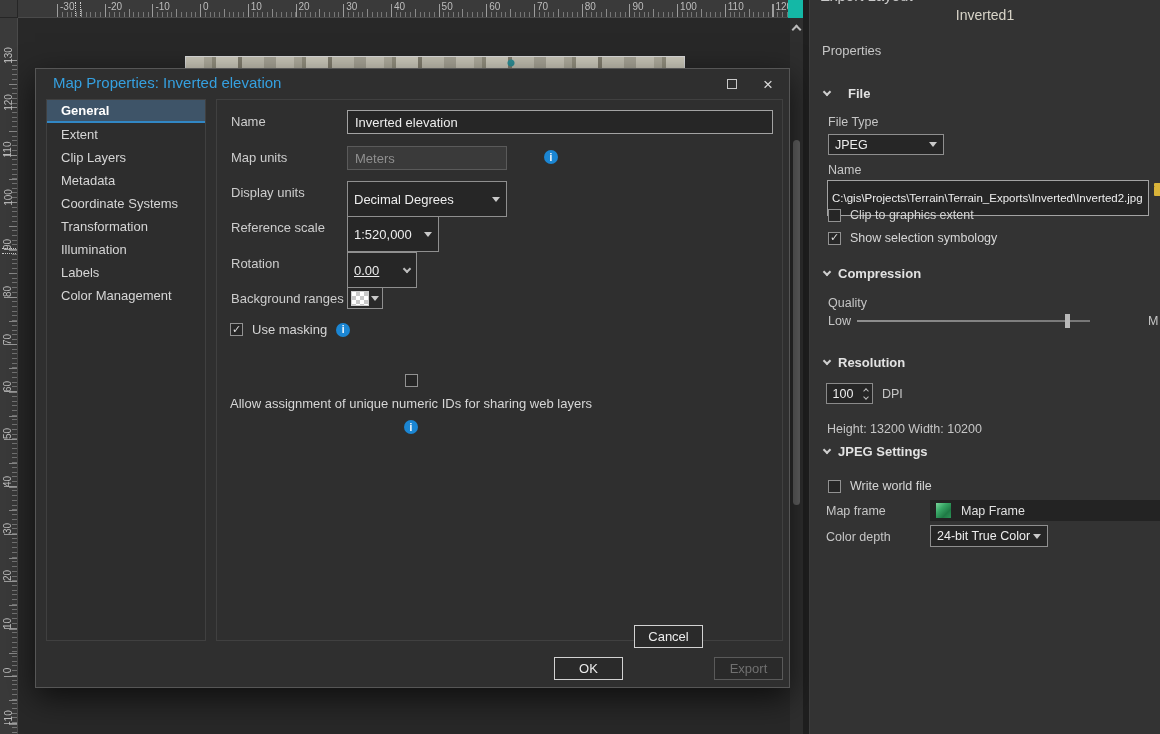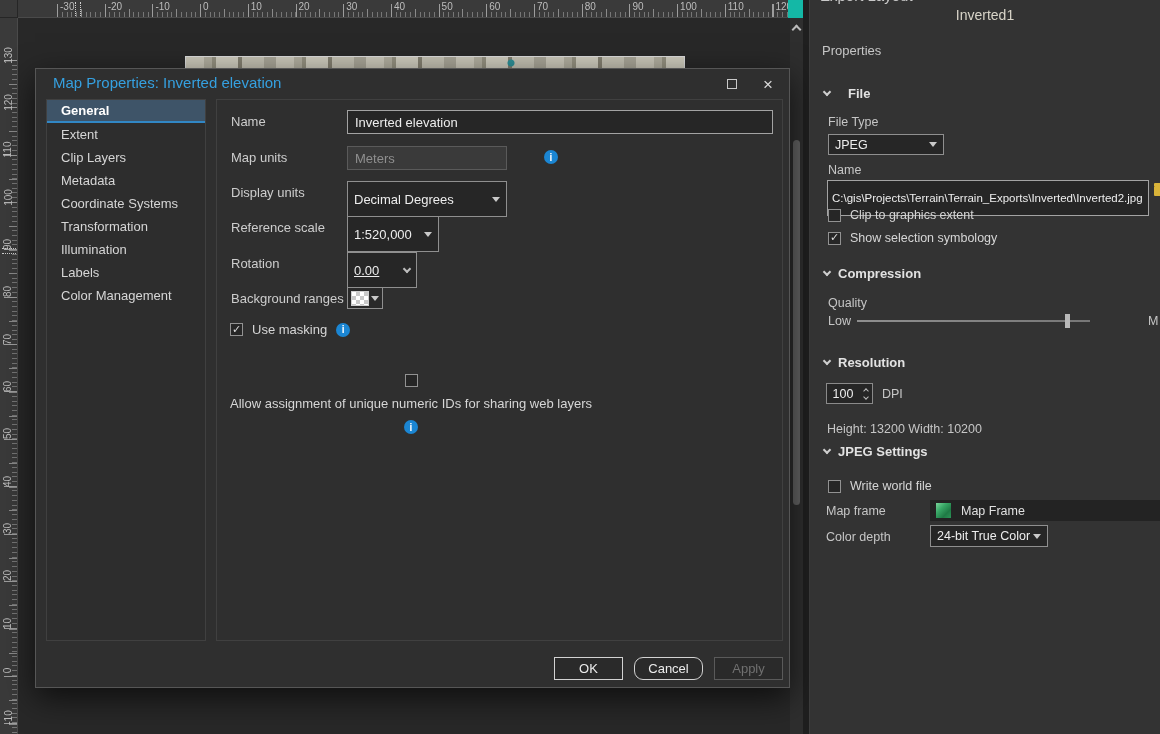--- a/index.html
+++ b/index.html
@@ -259,22 +259,22 @@
         <span class="info">i</span>
       </div>
       <div class="cb-row" style="left:13px;top:274px;flex-direction:column;">
         <span class="cbox"></span>
         <span class="cb-lbl">Allow assignment of unique numeric IDs for sharing web layers</span>
         <span class="info">i</span>
       </div>
     </div>
 
     <div class="btn" style="left:518px;top:588px;">OK</div>
-    <div class="btn" style="left:598px;top:588px;border-radius:9px;">Cancel</div>
-    <div class="btn disabled" style="left:678px;top:588px;">Apply</div>
+    <div class="btn" style="left:598px;top:556px;">Cancel</div>
+    <div class="btn disabled" style="left:678px;top:588px;">Export</div>
   </div>
 
   <div class="abs panel">
     <div class="panel-clip-title">Export Layout</div>
     <div class="panel-title">Inverted1</div>
     <div class="p-lbl" style="left:12px;top:43px;font-size:13px;">Properties</div>
 
     <div class="sec-h" style="left:14px;top:86px;gap:18px;">
       <span class="chev down"></span>
       <span>File</span>

